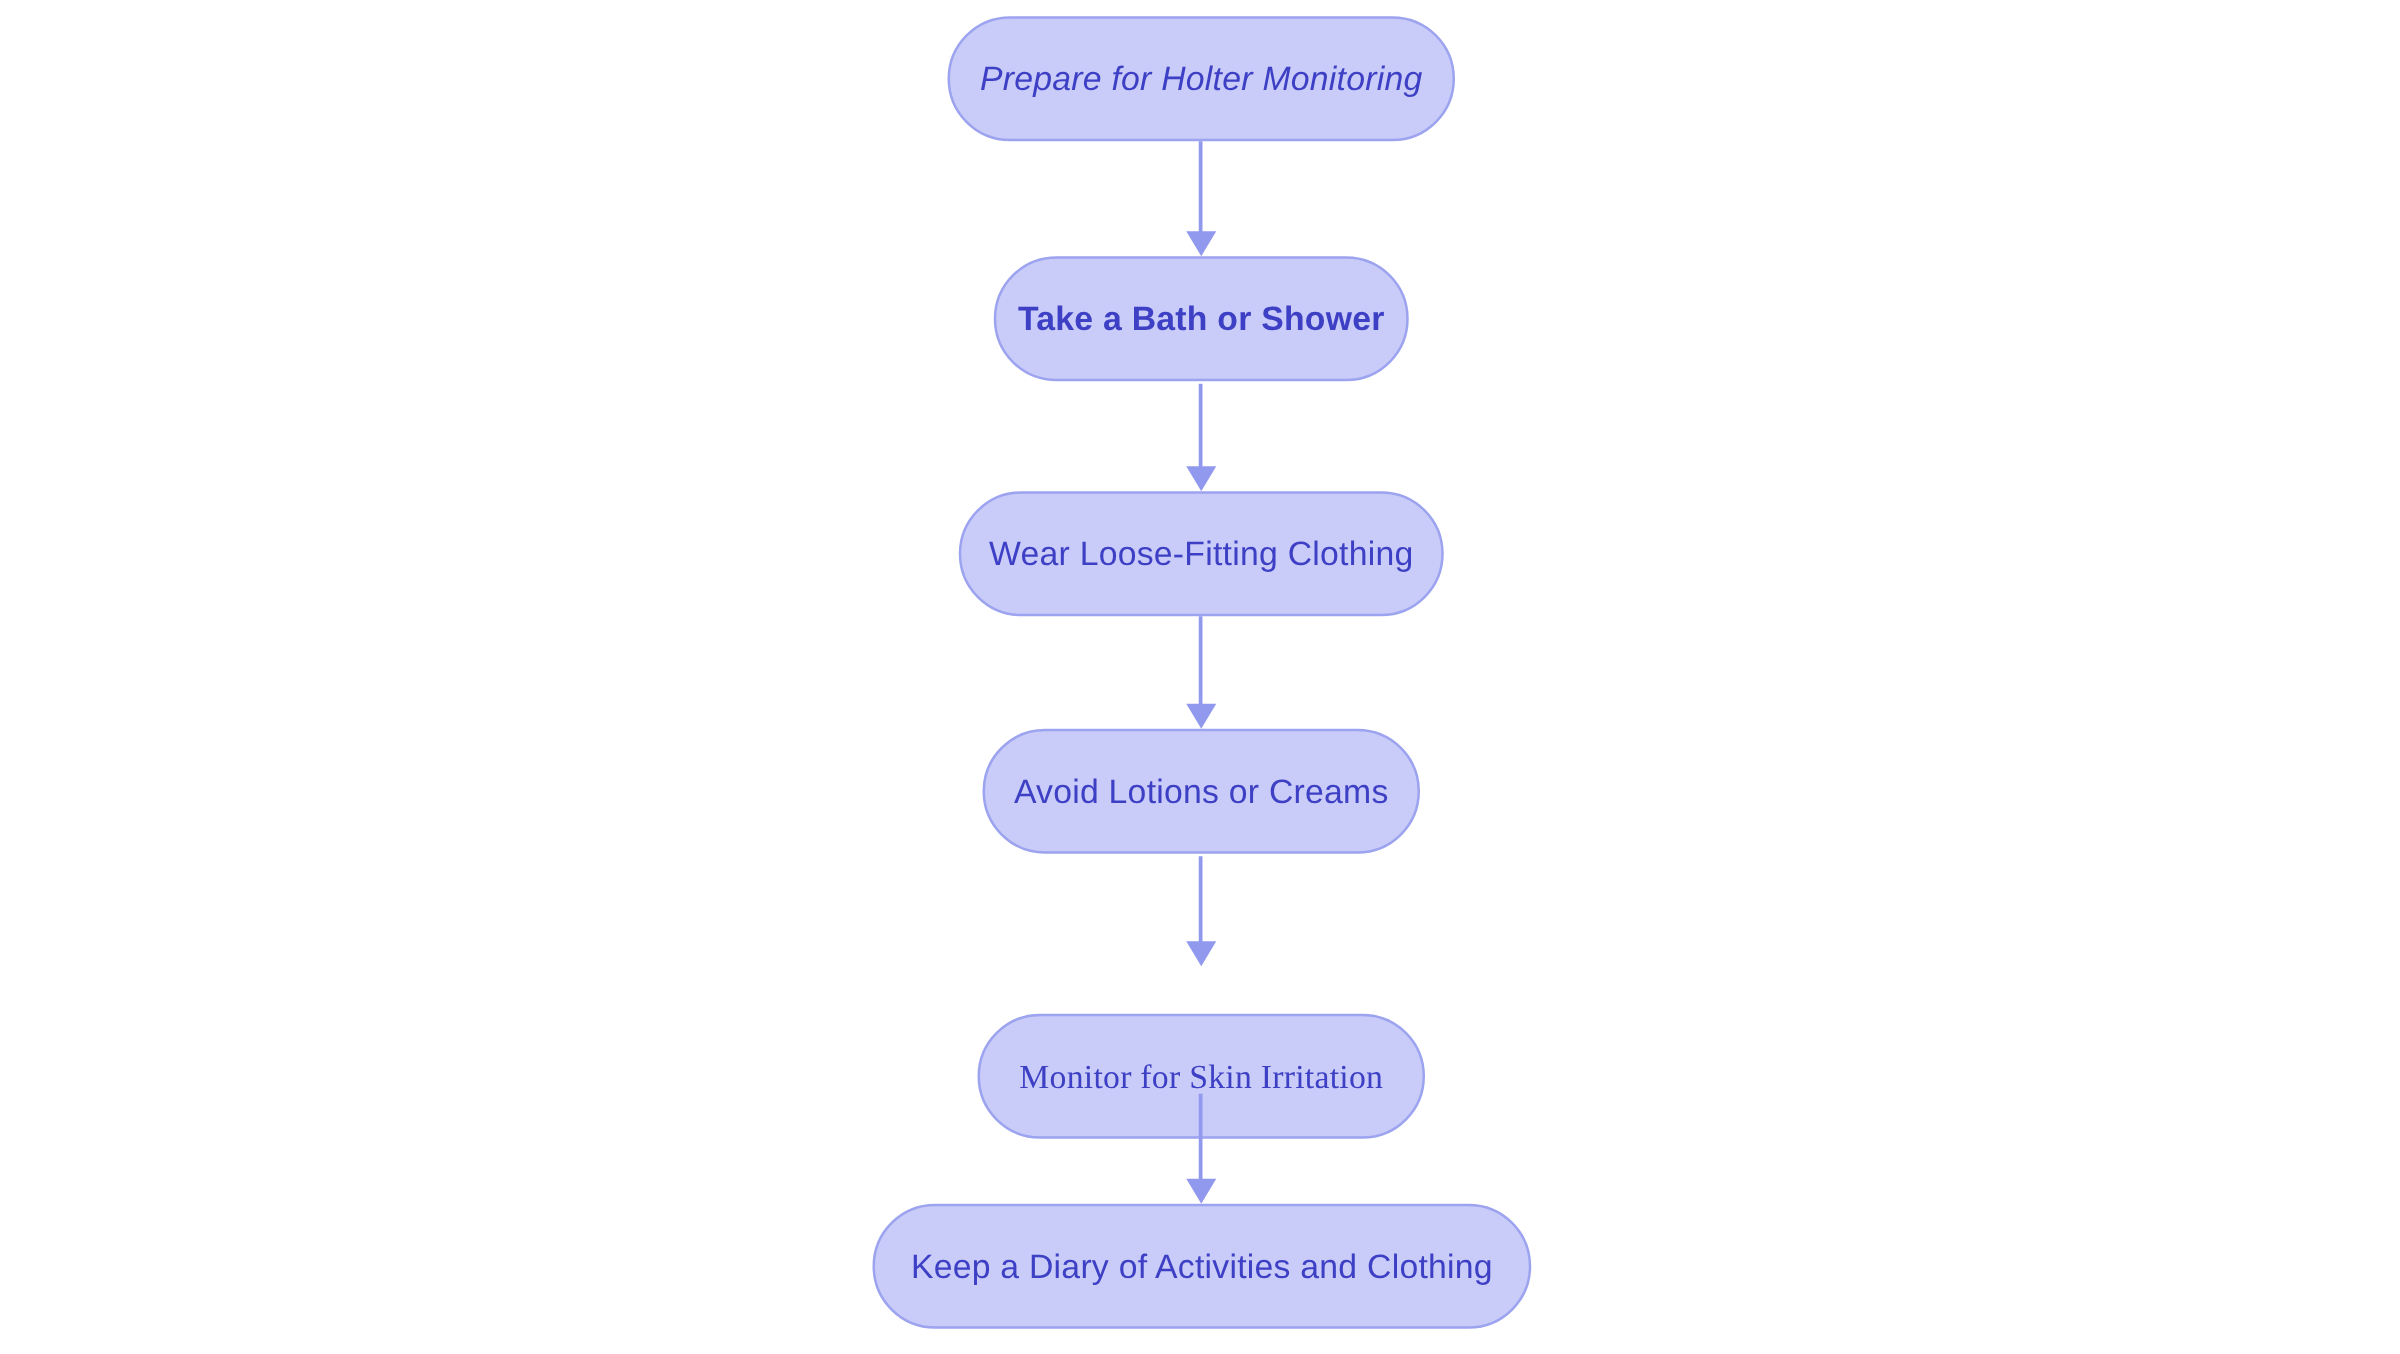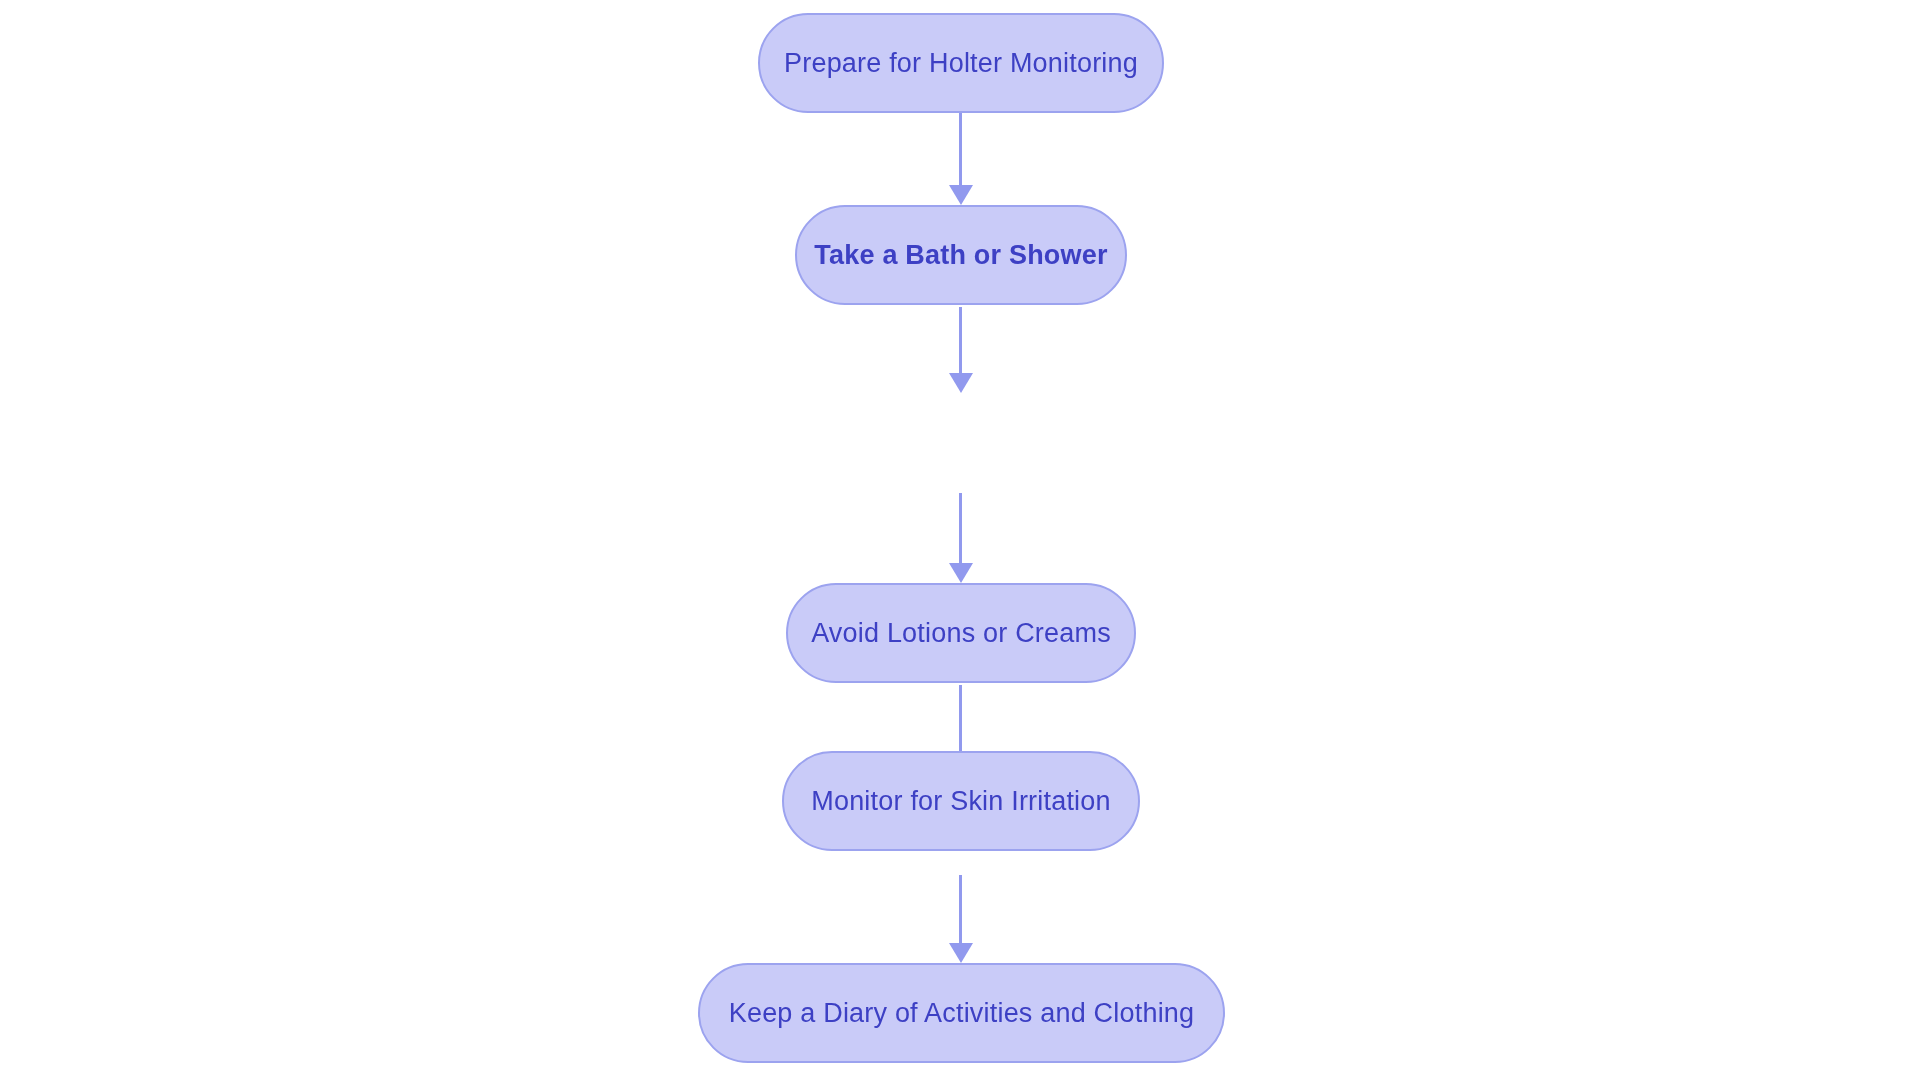--- a/index.html
+++ b/index.html
@@ -26,25 +26,25 @@
     background: var(--node-fill, #c9cbf8);
     border: 2px solid var(--node-border, #9ca3ef);
     color: var(--node-text, #3d40c4);
     display: flex;
     align-items: center;
     justify-content: center;
     font-size: 27px;
     letter-spacing: 0.2px;
     white-space: nowrap;
   }
-  .n1 { left: 758px; top: 13px;  width: 406px; }
+  .n1 { left: 758px; top: 13px;  width: 406px; font-style: italic; }
   .n2 { left: 795px; top: 205px; width: 332px; font-weight: bold; }
   .n3 { left: 767px; top: 393px; width: 388px; }
   .n4 { left: 786px; top: 583px; width: 350px; text-align: center; }
-  .n5 { left: 782px; top: 751px; width: 358px; }
+  .n5 { left: 782px; top: 811px; width: 358px; font-family: Liberation Serif, serif; }
   .n6 { left: 698px; top: 963px; width: 527px; }
 
   .edge {
     position: absolute;
     left: 949px;
     width: 24px;
   }
   .e1 { top: 113px; height: 92px; }
   .e2 { top: 307px; height: 86px; }
   .e3 { top: 493px; height: 90px; }
@@ -85,20 +85,23 @@
 
   <div class="node n2">
     <span>Take a Bath or Shower</span>
   </div>
 
   <div class="edge e2">
     <div class="line"></div>
     <div class="head"></div>
   </div>
 
+  <div class="node n3">
+    <span>Wear Loose-Fitting Clothing</span>
+  </div>
 
   <div class="edge e3">
     <div class="line"></div>
     <div class="head"></div>
   </div>
 
   <div class="node n4">
     <span>Avoid Lotions or Creams</span>
   </div>
 

